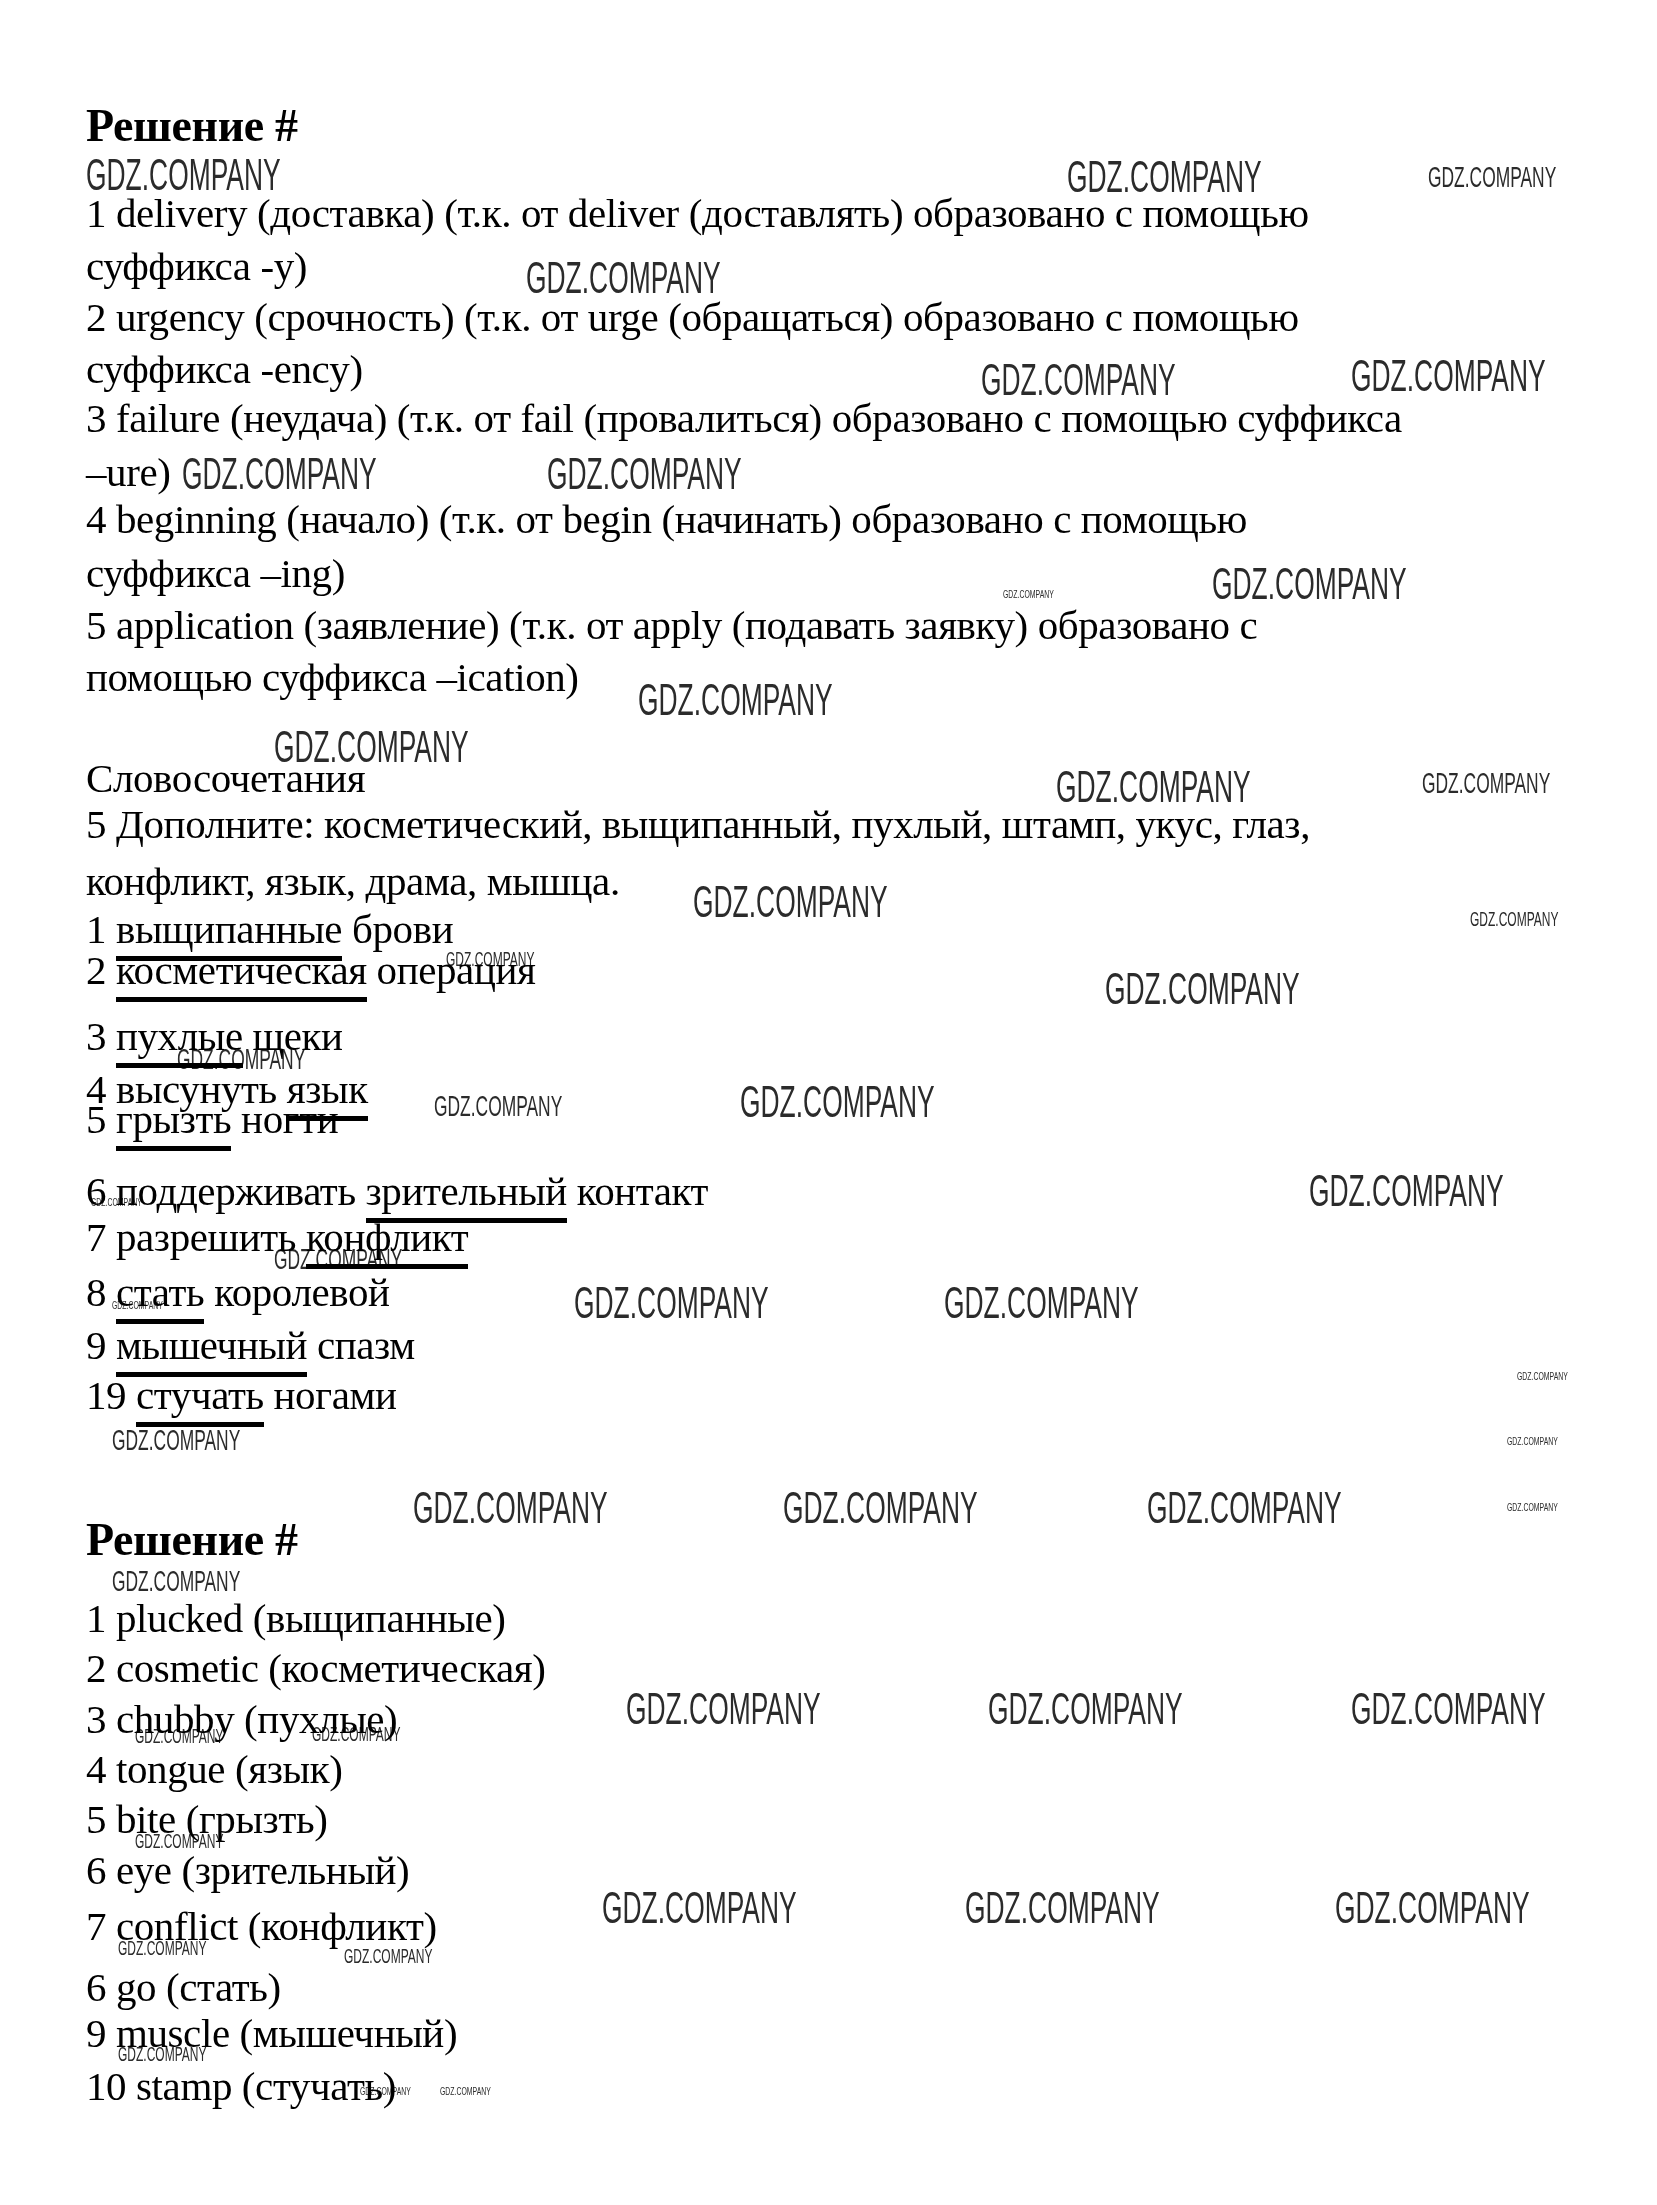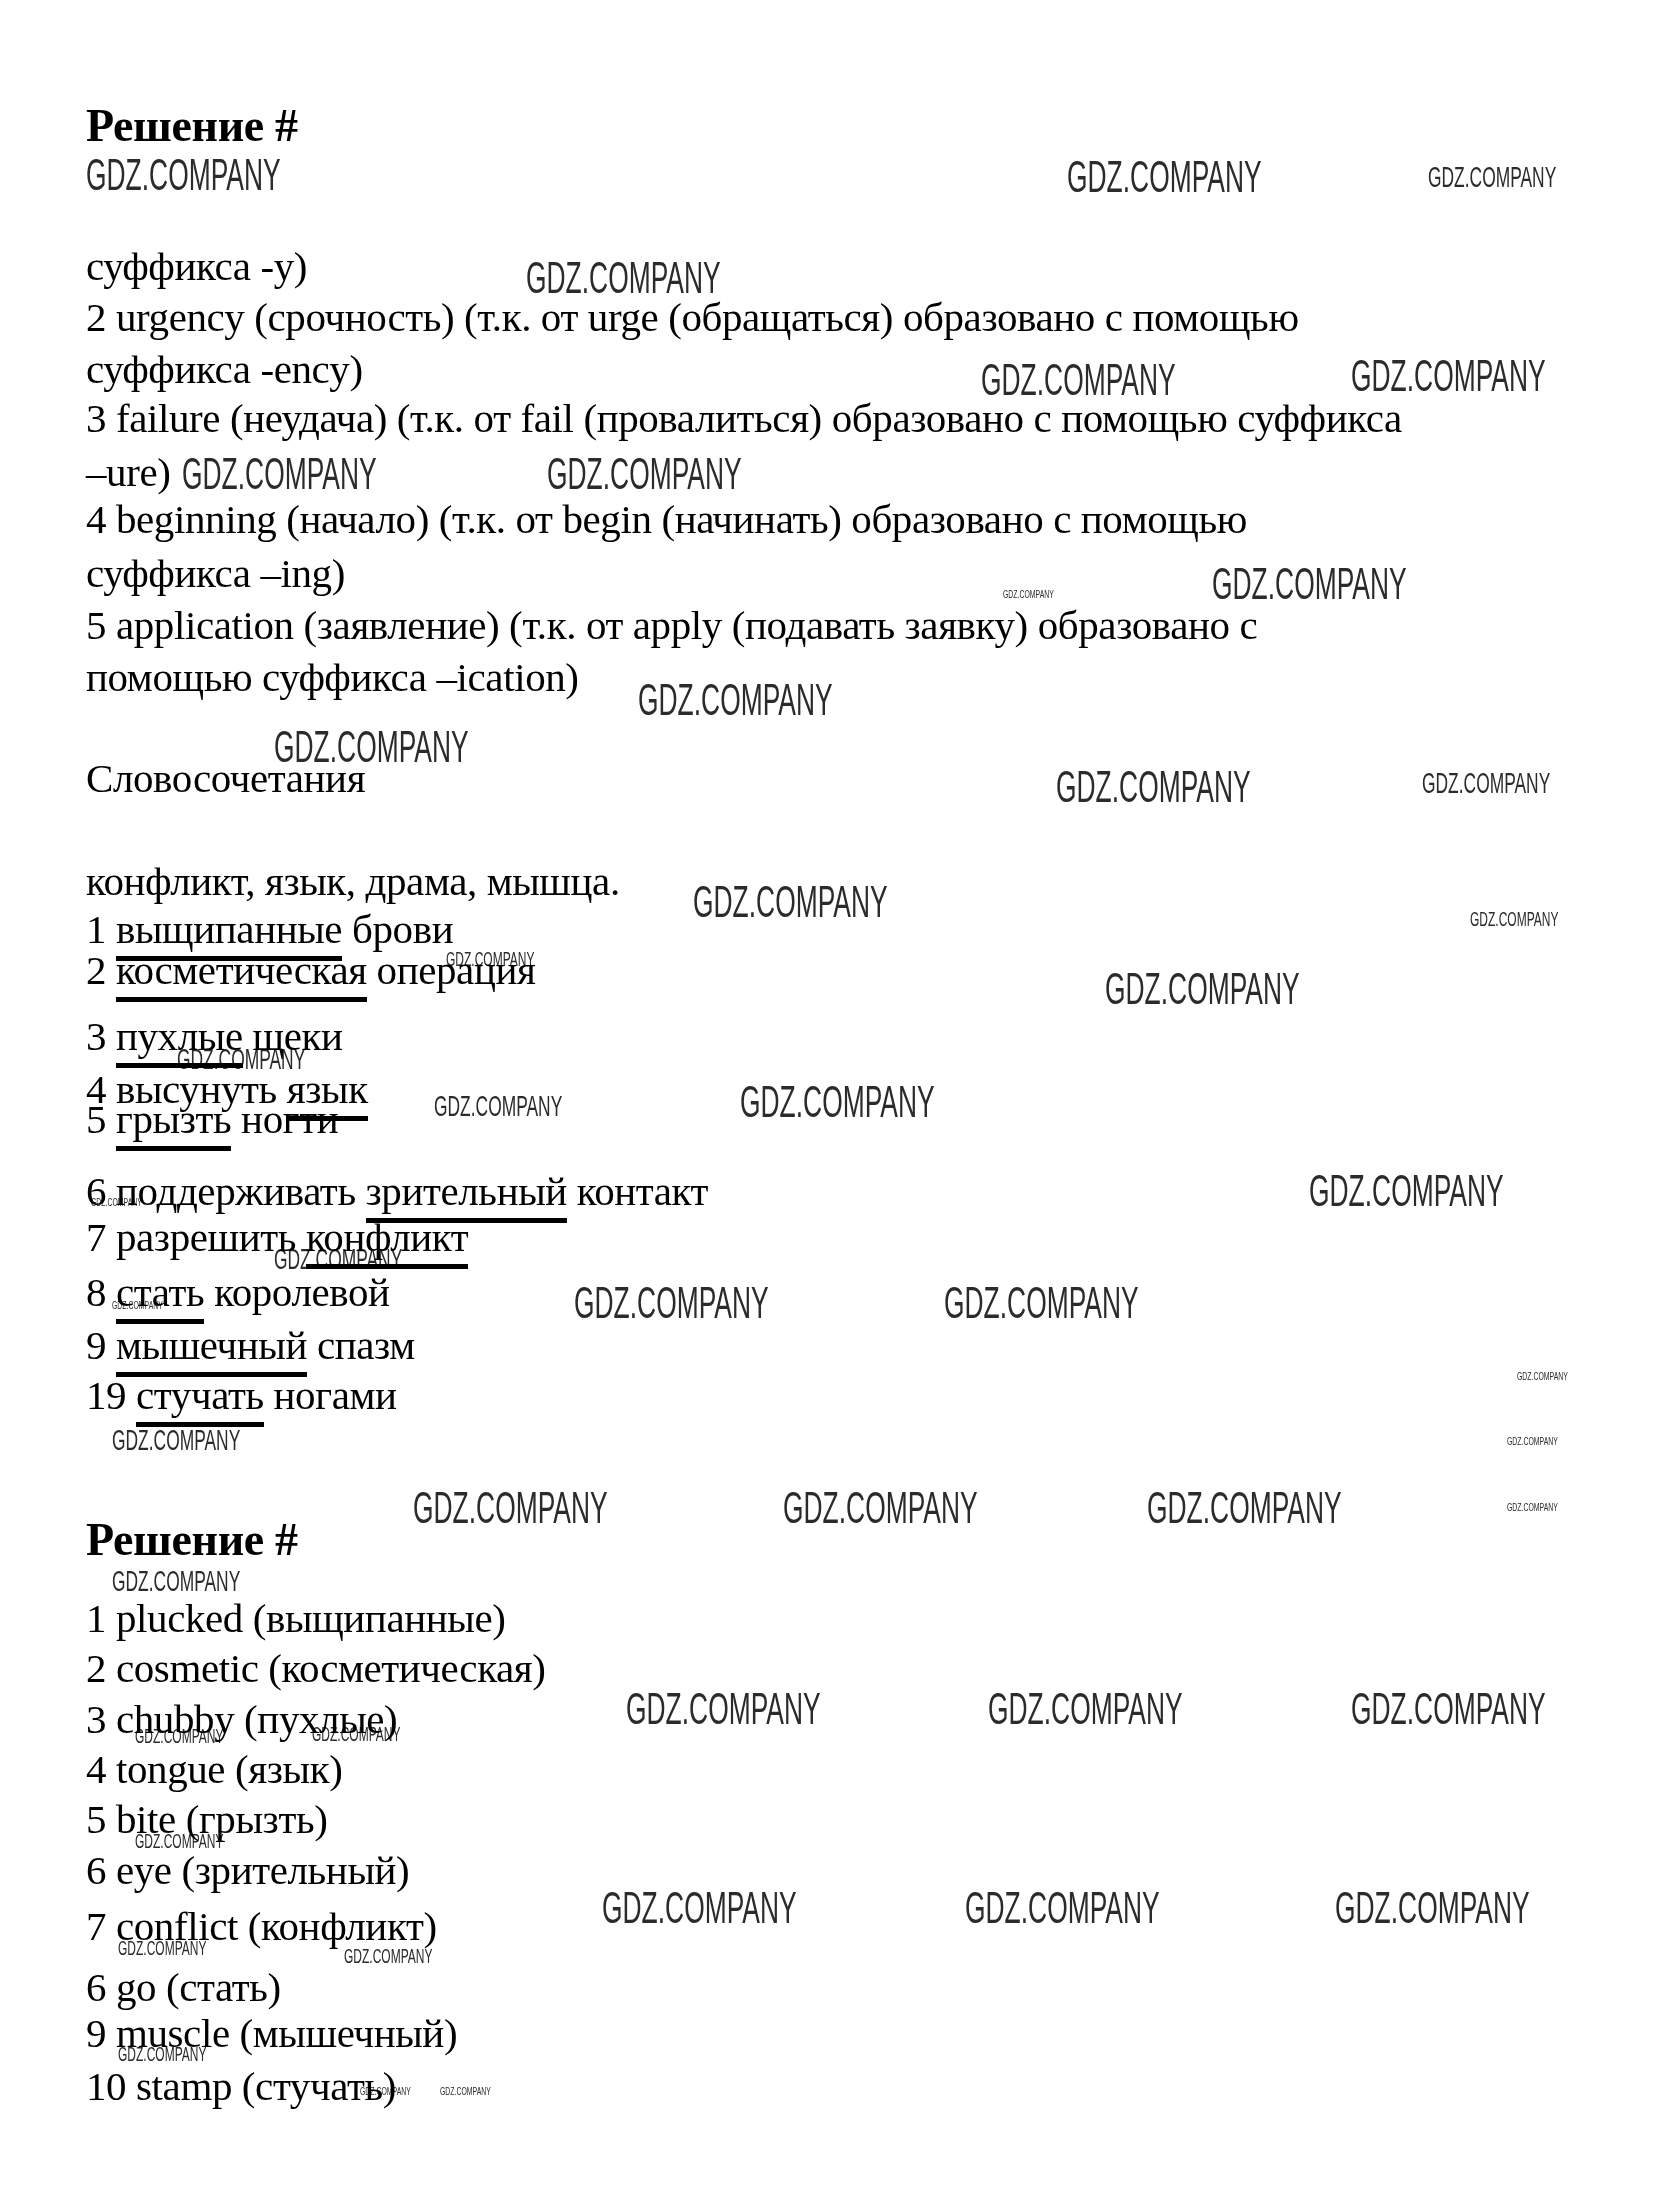--- a/index.html
+++ b/index.html
@@ -103,32 +103,34 @@
       <span class="wm wm-s" style="left: 344px; top: 1946px;">GDZ.COMPANY</span>
       <span class="wm wm-s" style="left: 118px; top: 2044px;">GDZ.COMPANY</span>
       <span class="wm wm-xs" style="left: 360px; top: 2086px;">GDZ.COMPANY</span>
       <span class="wm wm-xs" style="left: 440px; top: 2086px;">GDZ.COMPANY</span>
     </div>
 
   <div class="text-layer">
 
     <div class="heading" style="top:99px">Решение #</div>
 
+    <div class="line" style="top:190px">1 delivery (доставка) (т.к. от deliver (доставлять) образовано с помощью</div>
     <div class="line" style="top:243px">суффикса -y)</div>
     <div class="line" style="top:294px">2 urgency (срочность) (т.к. от urge (обращаться) образовано с помощью</div>
     <div class="line" style="top:346px">суффикса -ency)</div>
     <div class="line" style="top:395px">3 failure (неудача) (т.к. от fail (провалиться) образовано с помощью суффикса</div>
     <div class="line" style="top:449px">–ure)</div>
     <div class="line" style="top:496px">4 beginning (начало) (т.к. от begin (начинать) образовано с помощью</div>
     <div class="line" style="top:550px">суффикса –ing)</div>
     <div class="line" style="top:602px">5 application (заявление) (т.к. от apply (подавать заявку) образовано с</div>
     <div class="line" style="top:654px">помощью суффикса –ication)</div>
 
     <div class="line" style="top:755px">Словосочетания</div>
 
+    <div class="line" style="top:801px">5 Дополните: косметический, выщипанный, пухлый, штамп, укус, глаз,</div>
     <div class="line" style="top:858px">конфликт, язык, драма, мышца.</div>
 
     <div class="line" style="top:906px"><span>1</span><span> </span><span class="u">выщипанные</span><span> брови</span></div>
     <div class="line" style="top:947px"><span>2</span><span> </span><span class="u">косметическая</span><span> операция</span></div>
     <div class="line" style="top:1013px"><span>3</span><span> </span><span class="u">пухлые</span><span> щеки</span></div>
     <div class="line" style="top:1066px"><span>4</span><span> высунуть </span><span class="u">язык</span><span></span></div>
     <div class="line" style="top:1096px"><span>5</span><span> </span><span class="u">грызть</span><span> ногти</span></div>
     <div class="line" style="top:1168px"><span>6</span><span> поддерживать </span><span class="u">зрительный</span><span> контакт</span></div>
     <div class="line" style="top:1214px"><span>7</span><span> разрешить </span><span class="u">конфликт</span><span></span></div>
     <div class="line" style="top:1269px"><span>8</span><span> </span><span class="u">стать</span><span> королевой</span></div>

